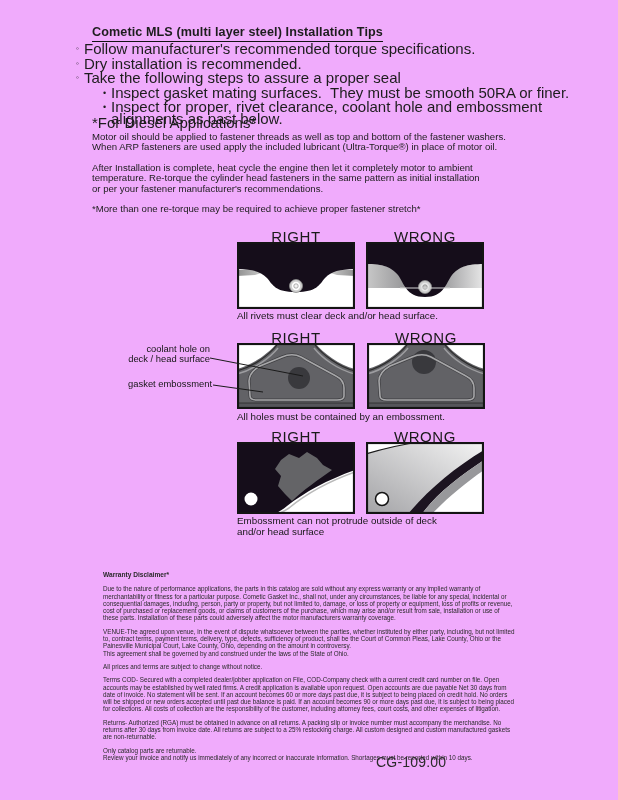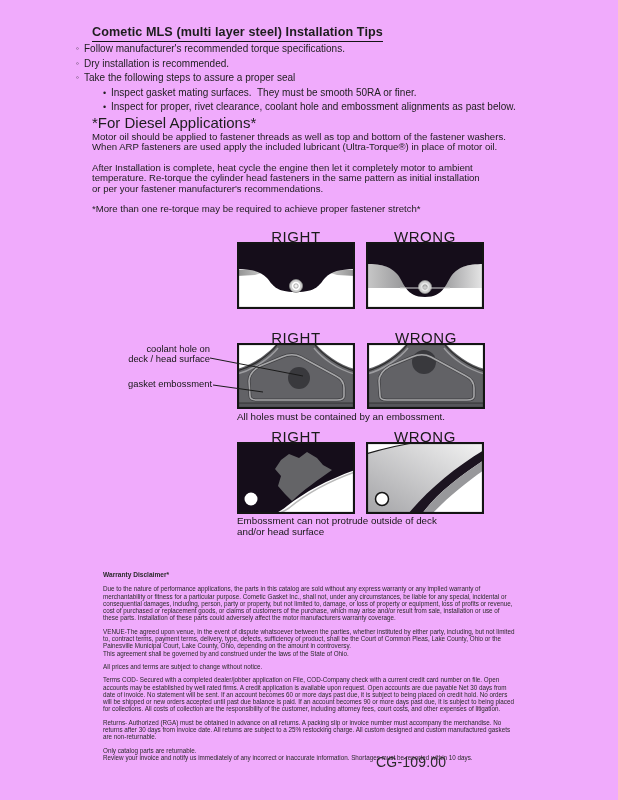--- a/index.html
+++ b/index.html
@@ -5,21 +5,21 @@
   html,body{margin:0;padding:0;background:#ffffff;}
   .page{
     position:relative;width:618px;height:800px;background:#f0abfc;overflow:hidden;
     font-family:"Liberation Sans", sans-serif;color:#1d1d1d;
   }
   .abs{position:absolute;}
   .doc-title{
     left:92px;top:25px;font-size:12.6px;font-weight:bold;letter-spacing:.1px;
     border-bottom:1.6px solid #141414;padding-bottom:2px;white-space:nowrap;
   }
-  .bullets{left:76px;top:43px;width:530px;font-size:10px;}
+  .bullets{left:76px;top:43px;width:530px;font-size:15px;}
   .bullet{position:relative;line-height:12px;margin-bottom:2.6px;white-space:pre-wrap;}
   .bullet.b1{padding-left:8px;}
   .bullet.b1::before{content:"\25E6";position:absolute;left:0;top:0;font-size:8px;}
   .bullet.b2{padding-left:35px;}
   .bullet.b2::before{content:"\2022";position:absolute;left:27px;top:0;font-size:9px;}
   .diesel-heading{left:92px;top:114px;font-size:15px;font-weight:normal;}
   .para{left:92px;width:470px;font-size:9.6px;line-height:10.4px;white-space:pre-line;}
   .p1{top:132px;}
   .p2{top:163px;}
   .p3{top:204px;}
@@ -99,20 +99,21 @@
       <rect x="0" y="46.5" width="118" height="20.5" fill="#ffffff"></rect>
       <path d="M0,0 H118 V22 C100,22 93,25 86,33 C80,41 78,55 59,55 C40,55 38,41 32,33 C25,25 18,22 0,22 Z" fill="#150d1a"></path>
       <circle cx="59" cy="45" r="6.5" fill="#cfcfcf" stroke="#8a8a8a" stroke-width="0.8"></circle>
       <circle cx="59" cy="45" r="4.2" fill="#e8e8e8"></circle>
       <circle cx="59" cy="45" r="2.2" fill="#c4c4c4" stroke="#909090" stroke-width="0.8"></circle>
       <line x1="34" y1="46" x2="84" y2="46" stroke="#d6d6d6" stroke-width="1.2"></line>
       <rect x="1" y="1" width="116" height="65" fill="none" stroke="#141414" stroke-width="2.2"></rect>
     </svg>
   </div>
 
+  <div class="abs caption" style="left:237px;top:310px;">All rivets must clear deck and/or head surface.</div>
 
   <div class="abs rw-label" style="left:237px;top:329px;">RIGHT</div>
   <div class="abs rw-label" style="left:367px;top:329px;">WRONG</div>
 
   <div class="abs side-label" style="left:95px;top:344px;width:115px;">coolant hole on
 deck / head surface</div>
   <div class="abs side-label" style="left:95px;top:379px;width:117px;">gasket embossment</div>
 
   <div class="abs" style="left:237px;top:343px;">
     <svg width="118" height="66" viewBox="0 0 118 66">

